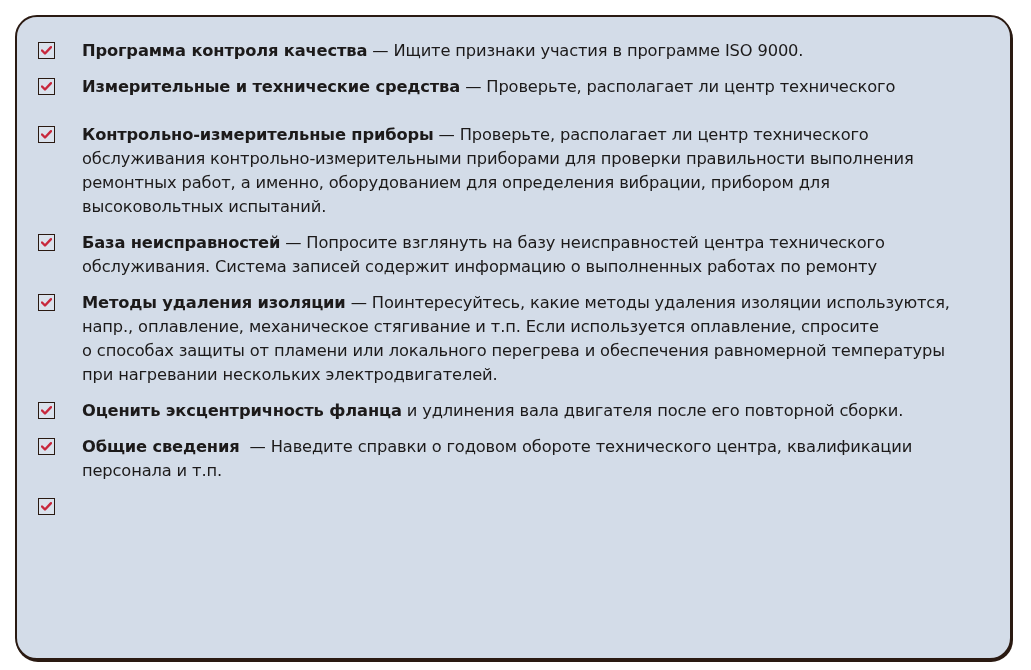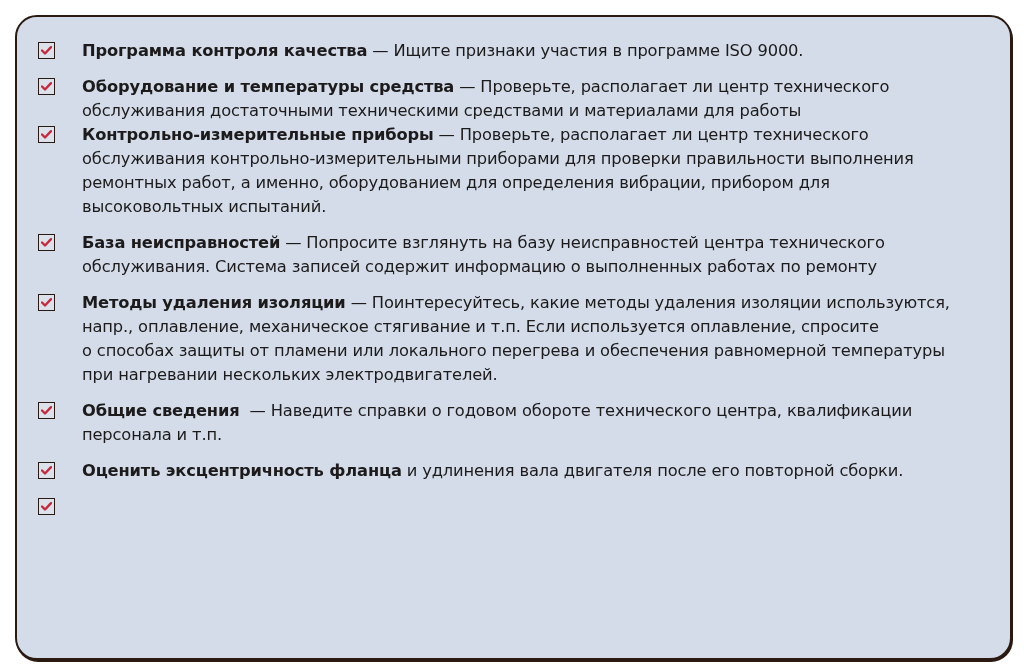--- a/index.html
+++ b/index.html
@@ -78,21 +78,21 @@
       </svg>
     </span>
     <span class="content"><span class="title">Программа контроля качества</span><span style="white-space: pre;"> — Ищите признаки участия в программе ISO 9000.</span></span>
   </li>
       <li class="item" style="margin-top: 12px;">
     <span class="checkbox">
       <svg viewBox="0 0 11 9">
         <path d="M1 4.5 L4 7.5 L10 1.2" fill="none" stroke-width="2.4" stroke-linecap="round" stroke-linejoin="round" stroke="#c8283c"></path>
       </svg>
     </span>
-    <span class="content"><span class="title">Оборудование и температуры средства</span><span style="white-space: pre;"> — Проверьте, располагает ли центр технического</span><br><span>обслуживания достаточными техническими средствами и материалами для работы</span><br></span>
+    <span class="content"><span class="title">Измерительные и технические средства</span><span style="white-space: pre;"> — Проверьте, располагает ли центр технического</span><br><br></span>
   </li>
       <li class="item" style="">
     <span class="checkbox">
       <svg viewBox="0 0 11 9">
         <path d="M1 4.5 L4 7.5 L10 1.2" fill="none" stroke-width="2.4" stroke-linecap="round" stroke-linejoin="round" stroke="#c8283c"></path>
       </svg>
     </span>
     <span class="content"><span class="title">Контрольно-измерительные приборы</span><span style="white-space: pre;"> — Проверьте, располагает ли центр технического</span><br><span>обслуживания контрольно-измерительными приборами для проверки правильности выполнения</span><br><span>ремонтных работ, а именно, оборудованием для определения вибрации, прибором для</span><br><span>высоковольтных испытаний.</span></span>
   </li>
       <li class="item" style="margin-top: 12px;">
@@ -110,29 +110,29 @@
       </svg>
     </span>
     <span class="content"><span class="title">Методы удаления изоляции</span><span style="white-space: pre;"> — Поинтересуйтесь, какие методы удаления изоляции используются,</span><br><span>напр., оплавление, механическое стягивание и т.п. Если используется оплавление, спросите</span><br><span>о способах защиты от пламени или локального перегрева и обеспечения равномерной температуры</span><br><span>при нагревании нескольких электродвигателей.</span></span>
   </li>
       <li class="item" style="margin-top: 12px;">
     <span class="checkbox">
       <svg viewBox="0 0 11 9">
         <path d="M1 4.5 L4 7.5 L10 1.2" fill="none" stroke-width="2.4" stroke-linecap="round" stroke-linejoin="round" stroke="#c8283c"></path>
       </svg>
     </span>
-    <span class="content"><span class="title">Общие сведения</span><span style="white-space: pre;">  — Наведите справки о годовом обороте технического центра, квалификации</span><br><span>персонала и т.п.</span></span>
+    <span class="content"><span class="title">Оценить эксцентричность фланца</span><span style="white-space: pre;"> и удлинения вала двигателя после его повторной сборки.</span></span>
   </li>
       <li class="item" style="margin-top: 12px;">
     <span class="checkbox">
       <svg viewBox="0 0 11 9">
         <path d="M1 4.5 L4 7.5 L10 1.2" fill="none" stroke-width="2.4" stroke-linecap="round" stroke-linejoin="round" stroke="#c8283c"></path>
       </svg>
     </span>
-    <span class="content"><span class="title">Оценить эксцентричность фланца</span><span style="white-space: pre;"> и удлинения вала двигателя после его повторной сборки.</span></span>
+    <span class="content"><span class="title">Общие сведения</span><span style="white-space: pre;">  — Наведите справки о годовом обороте технического центра, квалификации</span><br><span>персонала и т.п.</span></span>
   </li>
       <li class="item" style="margin-top: 12px;">
     <span class="checkbox">
       <svg viewBox="0 0 11 9">
         <path d="M1 4.5 L4 7.5 L10 1.2" fill="none" stroke-width="2.4" stroke-linecap="round" stroke-linejoin="round" stroke="#c8283c"></path>
       </svg>
     </span>
   </li>
     </ul>
 </div>

